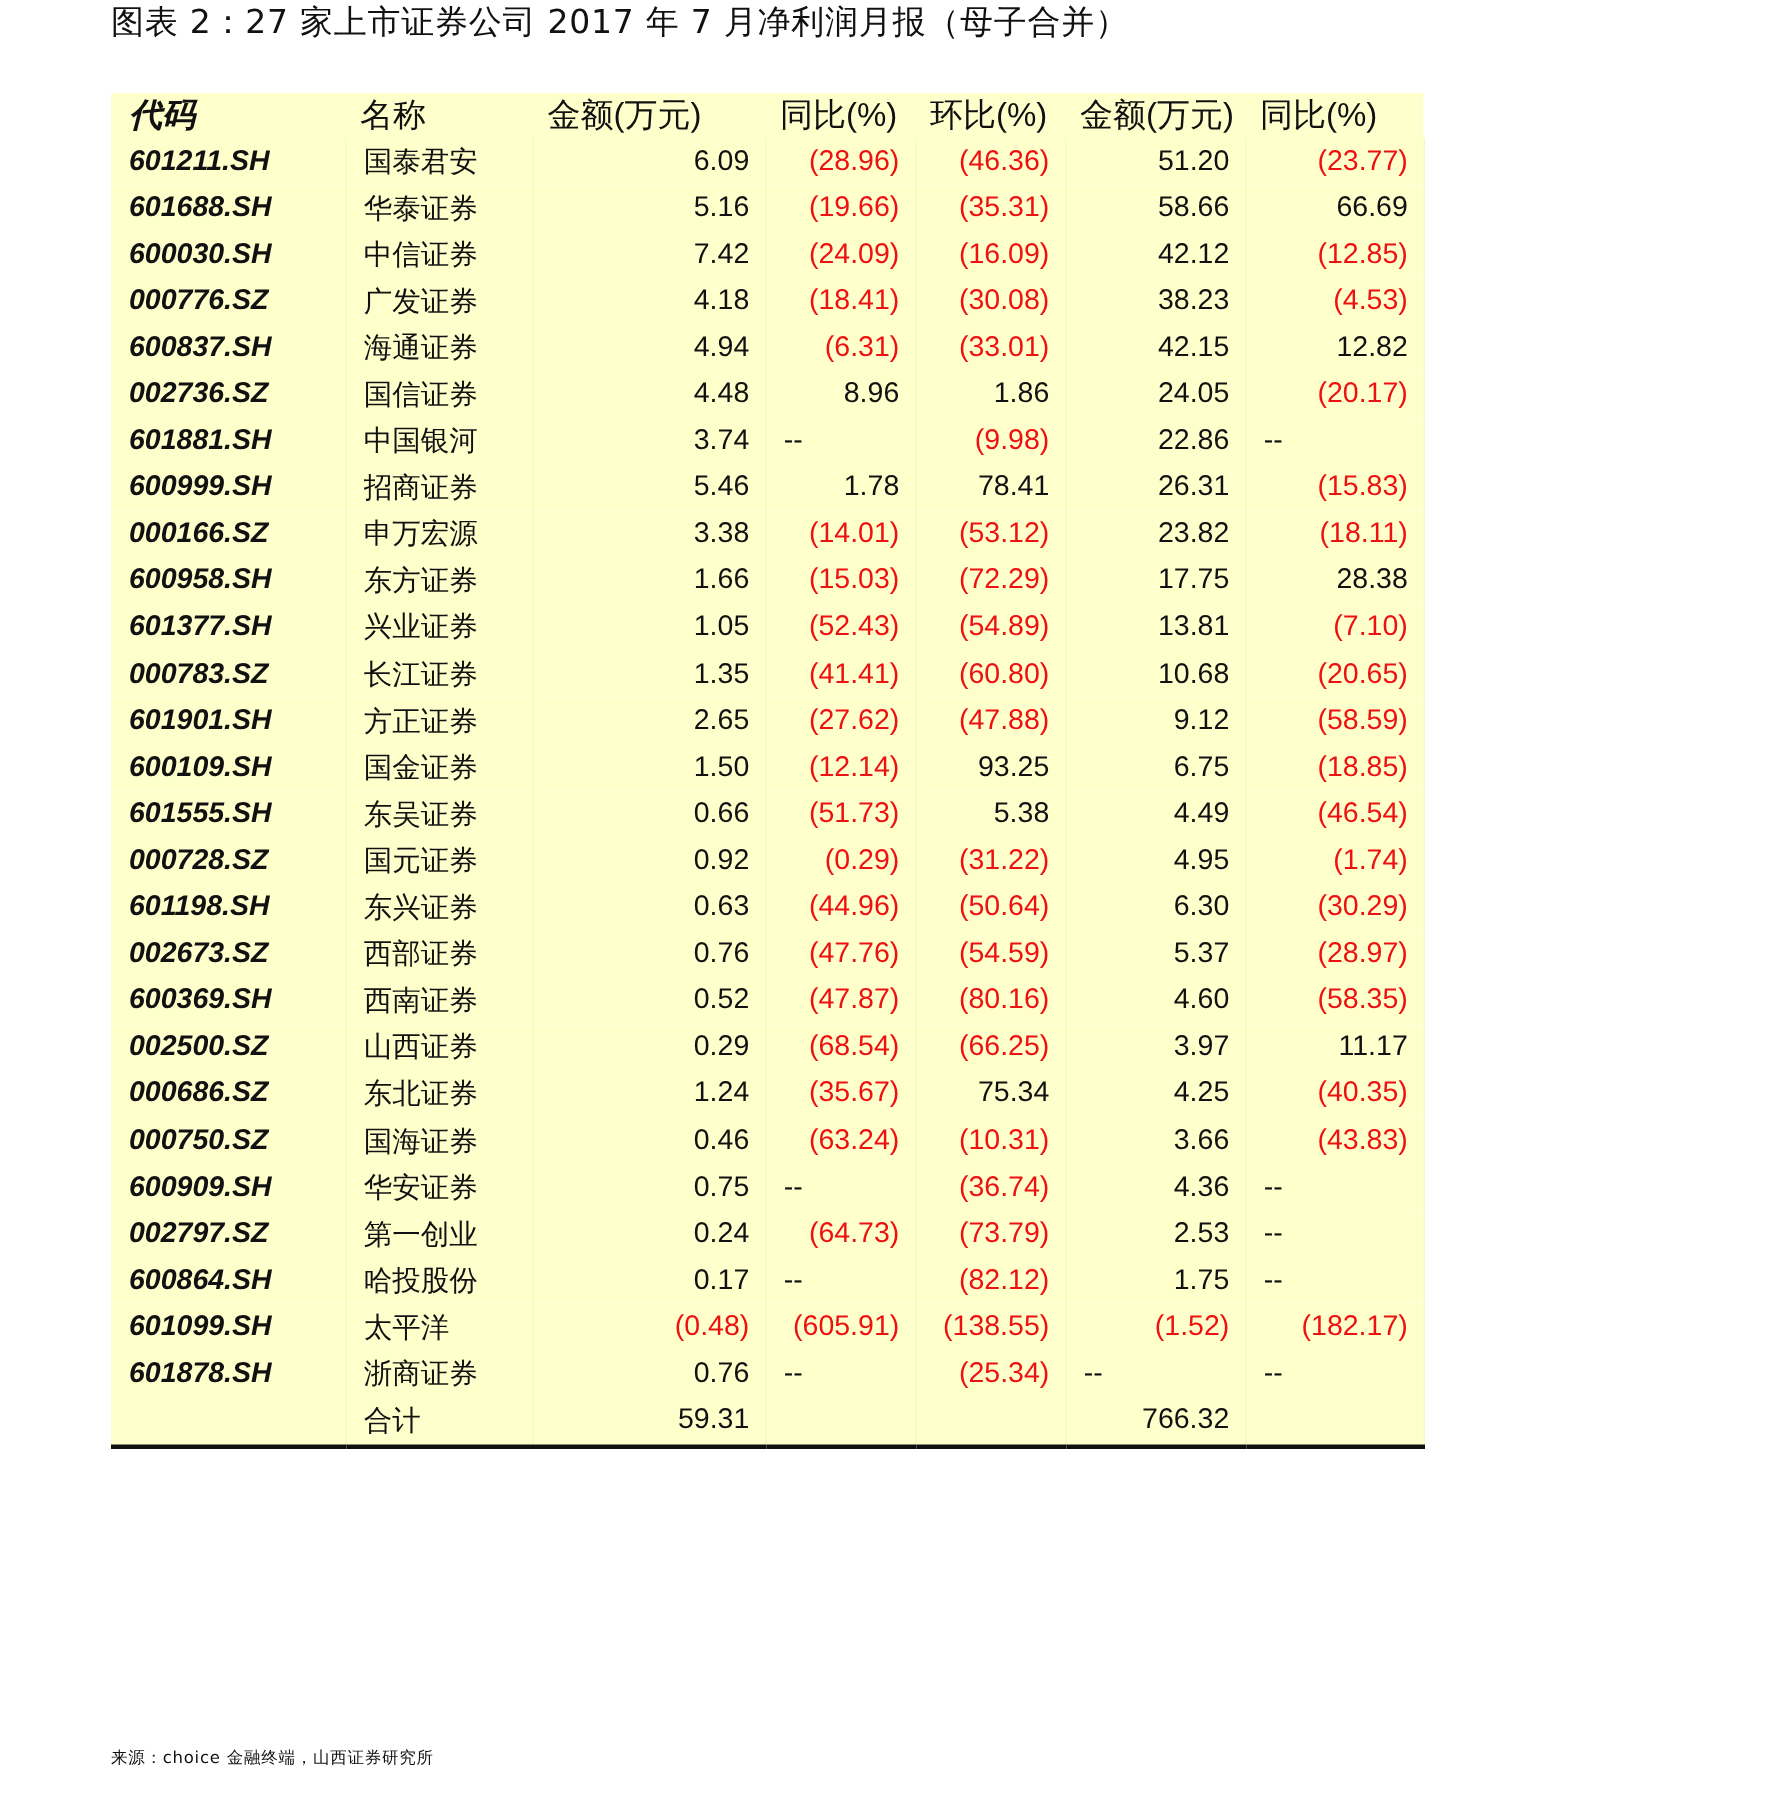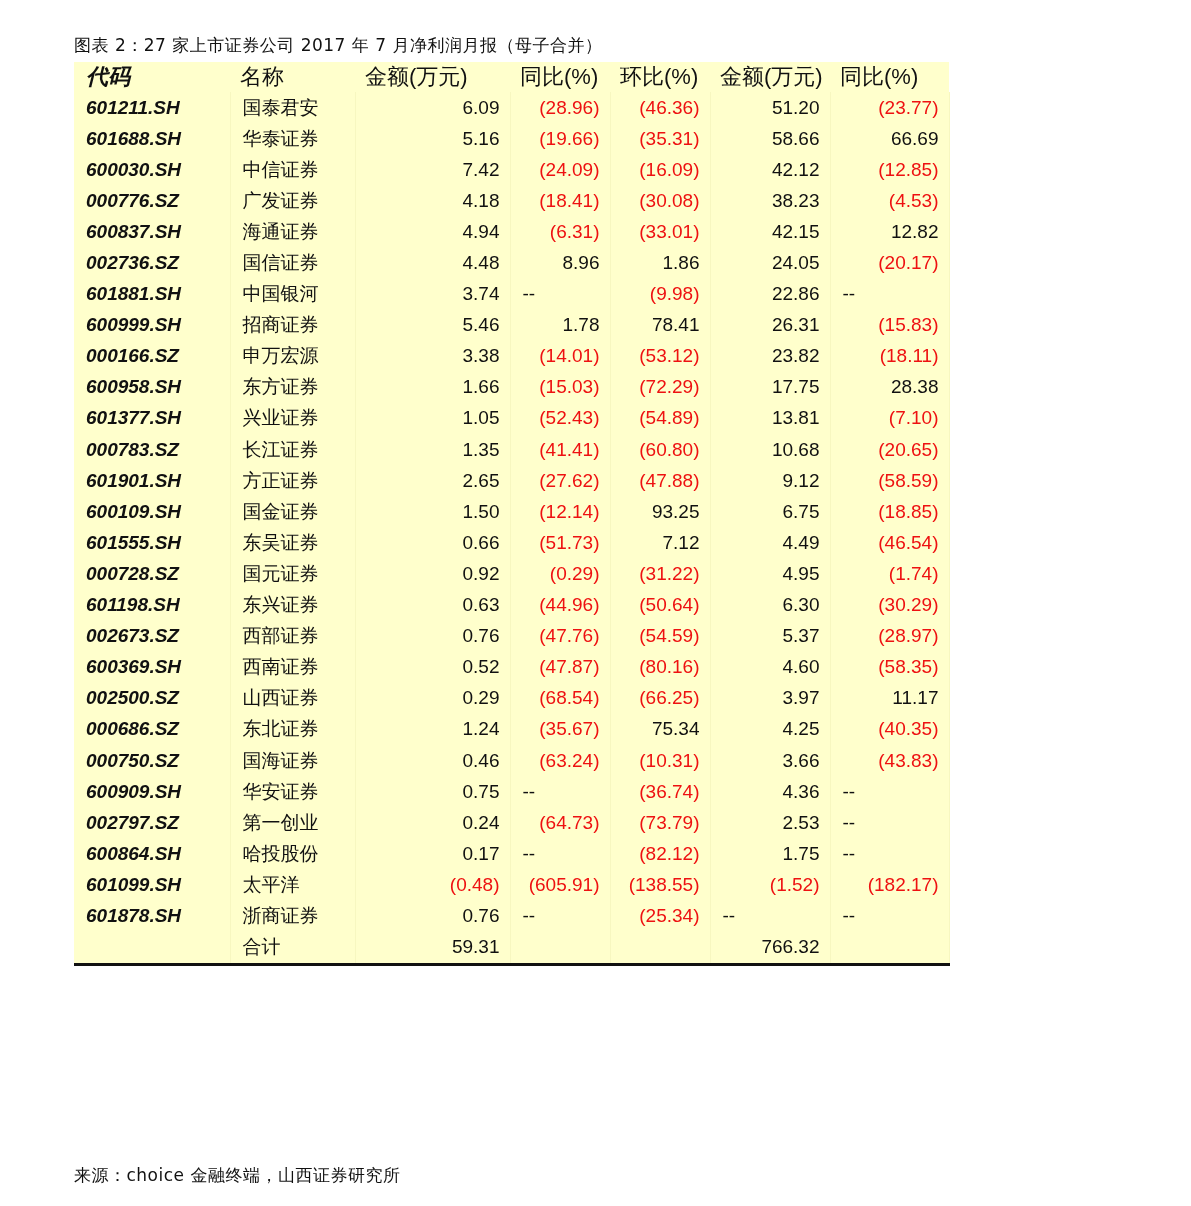--- a/index.html
+++ b/index.html
@@ -1,18 +1,18 @@
 <!DOCTYPE html>
 <html><head>
 <meta charset="utf-8">
 <style>
   html, body { margin: 0; padding: 0; background: #ffffff; }
   body { width: 1191px; height: 1206px; position: relative; overflow: hidden; font-family: "Liberation Sans", "DejaVu Sans", sans-serif; }
-  .title { position: absolute; left: 74px; top: 34px; font-family: "DejaVu Sans", sans-serif; font-size: 17px; color: #111; letter-spacing: 0.5px; }
-  .source { position: absolute; left: 74px; top: 1164px; font-family: "DejaVu Sans", sans-serif; font-size: 17px; color: #111; letter-spacing: 0.5px; }
+  .title { position: absolute; left: 74px; top: 0; font-family: "DejaVu Sans", sans-serif; font-size: 22px; color: #111; letter-spacing: 0.5px; }
+  .source { position: absolute; left: 74px; top: 1164px; font-family: "DejaVu Sans", sans-serif; font-size: 11px; color: #111; letter-spacing: 0.5px; }
   table { position: absolute; left: 74px; top: 62px; border-collapse: collapse; table-layout: fixed; width: 875px; }
   col.c-code { width: 156px; } col.c-name { width: 125px; } col.c-amt { width: 155px; }
   col.c-yoy { width: 100px; } col.c-mom { width: 100px; } col.c-yamt { width: 120px; } col.c-yyoy { width: 119px; }
   tr.group th { background: #7a0000; color: #ffffff; height: 33px; font-weight: normal; font-style: italic; font-size: 19px; text-align: left; padding: 0 0 0 10px; border-right: 1px solid #8e2a2a; border-bottom: 2px solid #3a0000; }
   tr.sub td { background: #ffffcc; height: 30px; font-size: 22px; color: #111; padding: 0 0 0 10px; text-align: left; }
   tr.sub td.code-h { font-style: italic; font-weight: bold; padding-left: 12px; }
   tbody td { background: #ffffcc; height: 31.1px; font-size: 19px; color: #111; padding: 0; white-space: nowrap; border-right: 1px solid #f7f7c0; }
   td.code { font-weight: bold; font-style: italic; padding-left: 12px; }
   td.name { padding-left: 12px; }
   td.num { text-align: right; padding-right: 10px; }
@@ -171,21 +171,21 @@
         <td class="num neg">(12.14)</td>
         <td class="num">93.25</td>
         <td class="num">6.75</td>
         <td class="num neg">(18.85)</td>
       </tr>
       <tr>
         <td class="code">601555.SH</td>
         <td class="name">东吴证券</td>
         <td class="num">0.66</td>
         <td class="num neg">(51.73)</td>
-        <td class="num">7.12</td>
+        <td class="num">5.38</td>
         <td class="num">4.49</td>
         <td class="num neg">(46.54)</td>
       </tr>
       <tr>
         <td class="code">000728.SZ</td>
         <td class="name">国元证券</td>
         <td class="num">0.92</td>
         <td class="num neg">(0.29)</td>
         <td class="num neg">(31.22)</td>
         <td class="num">4.95</td>

